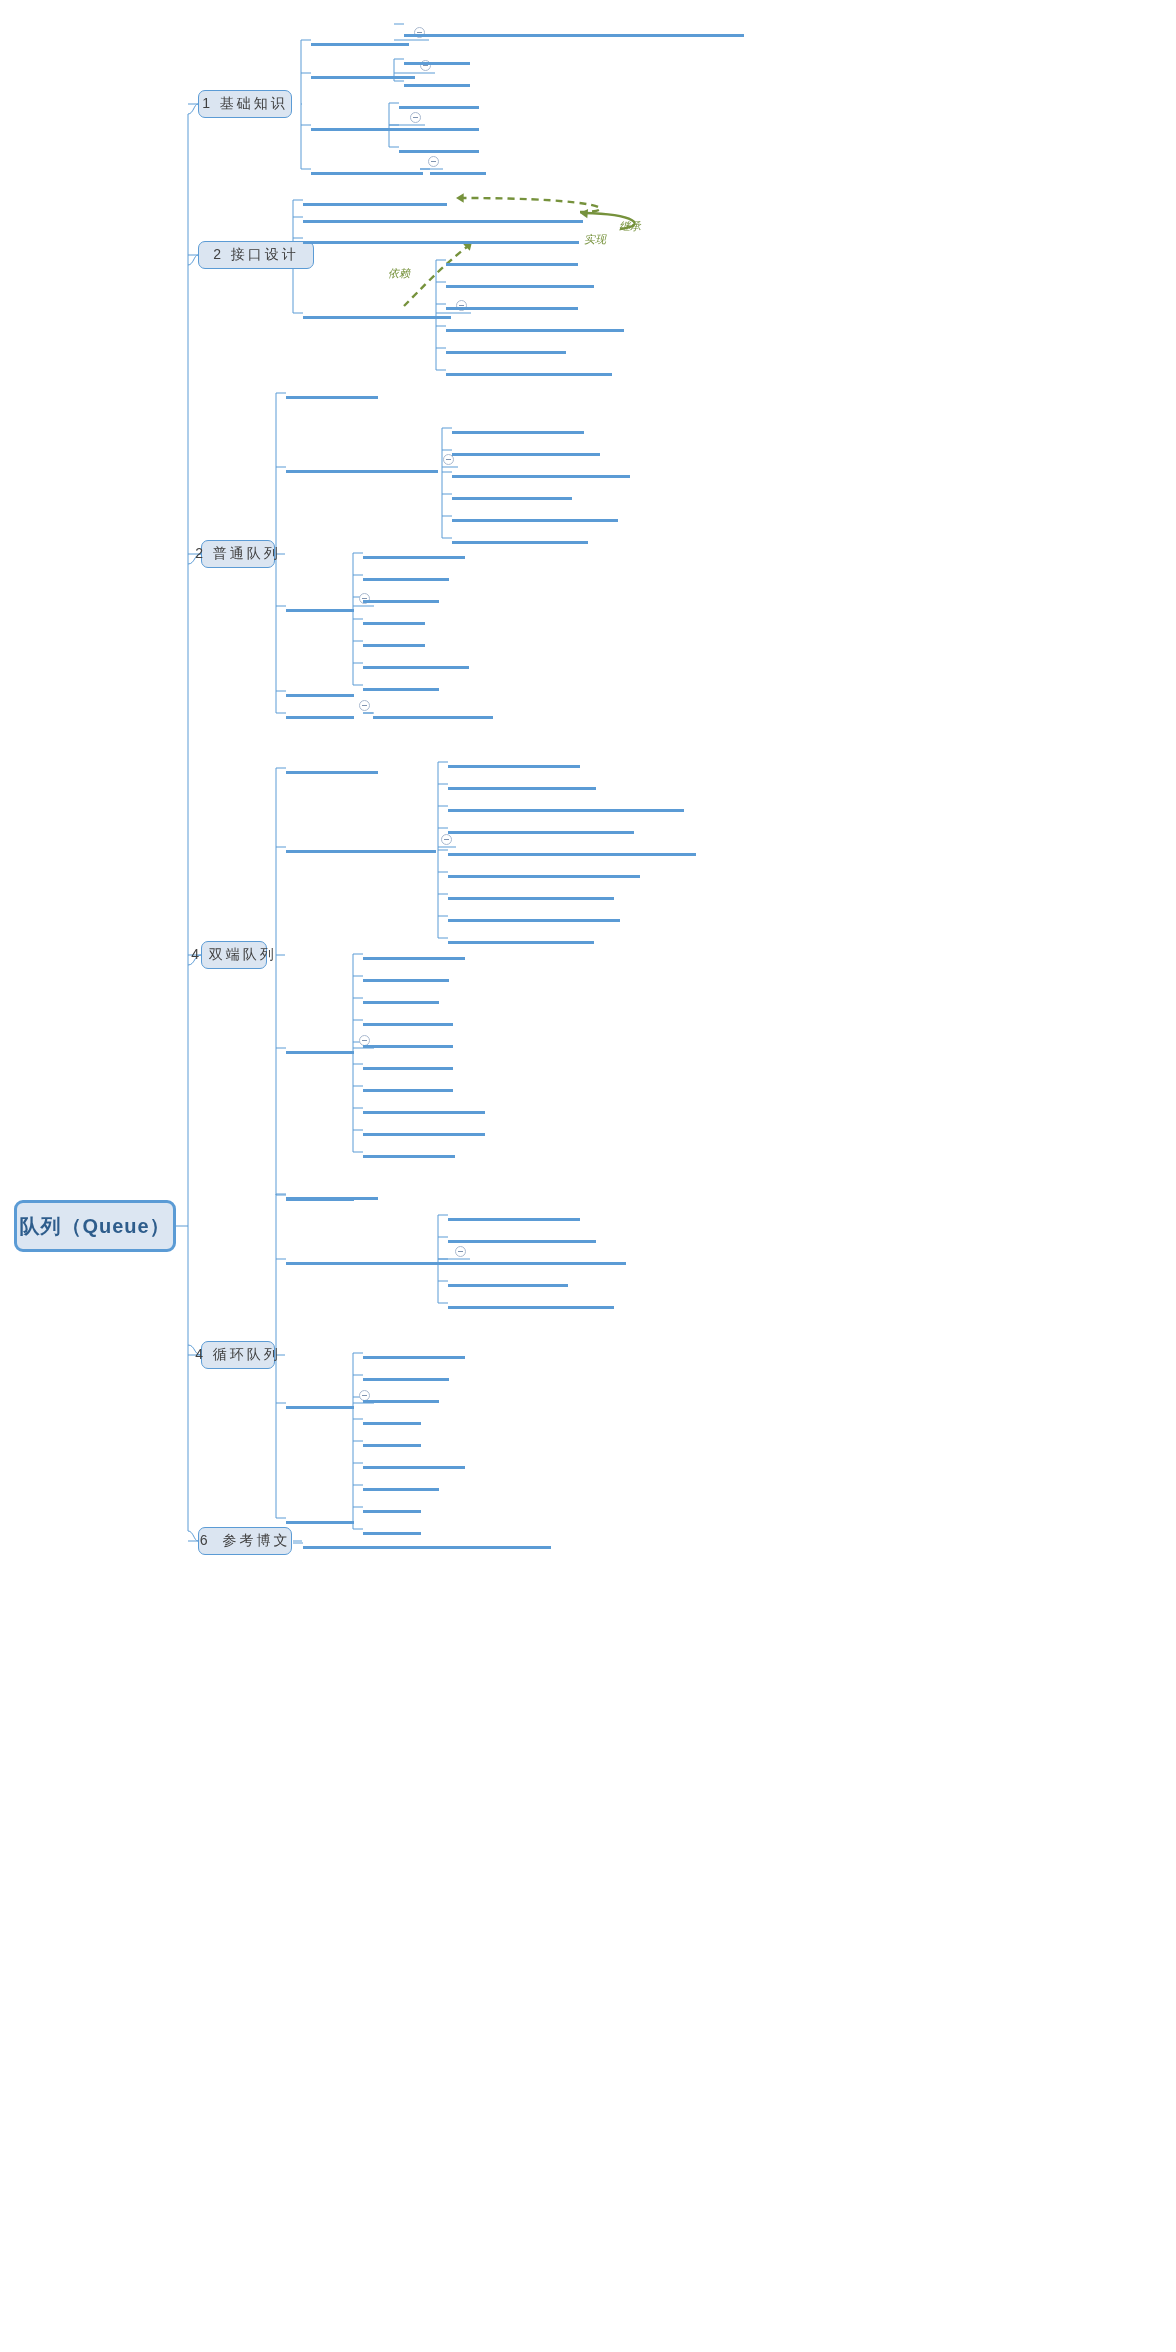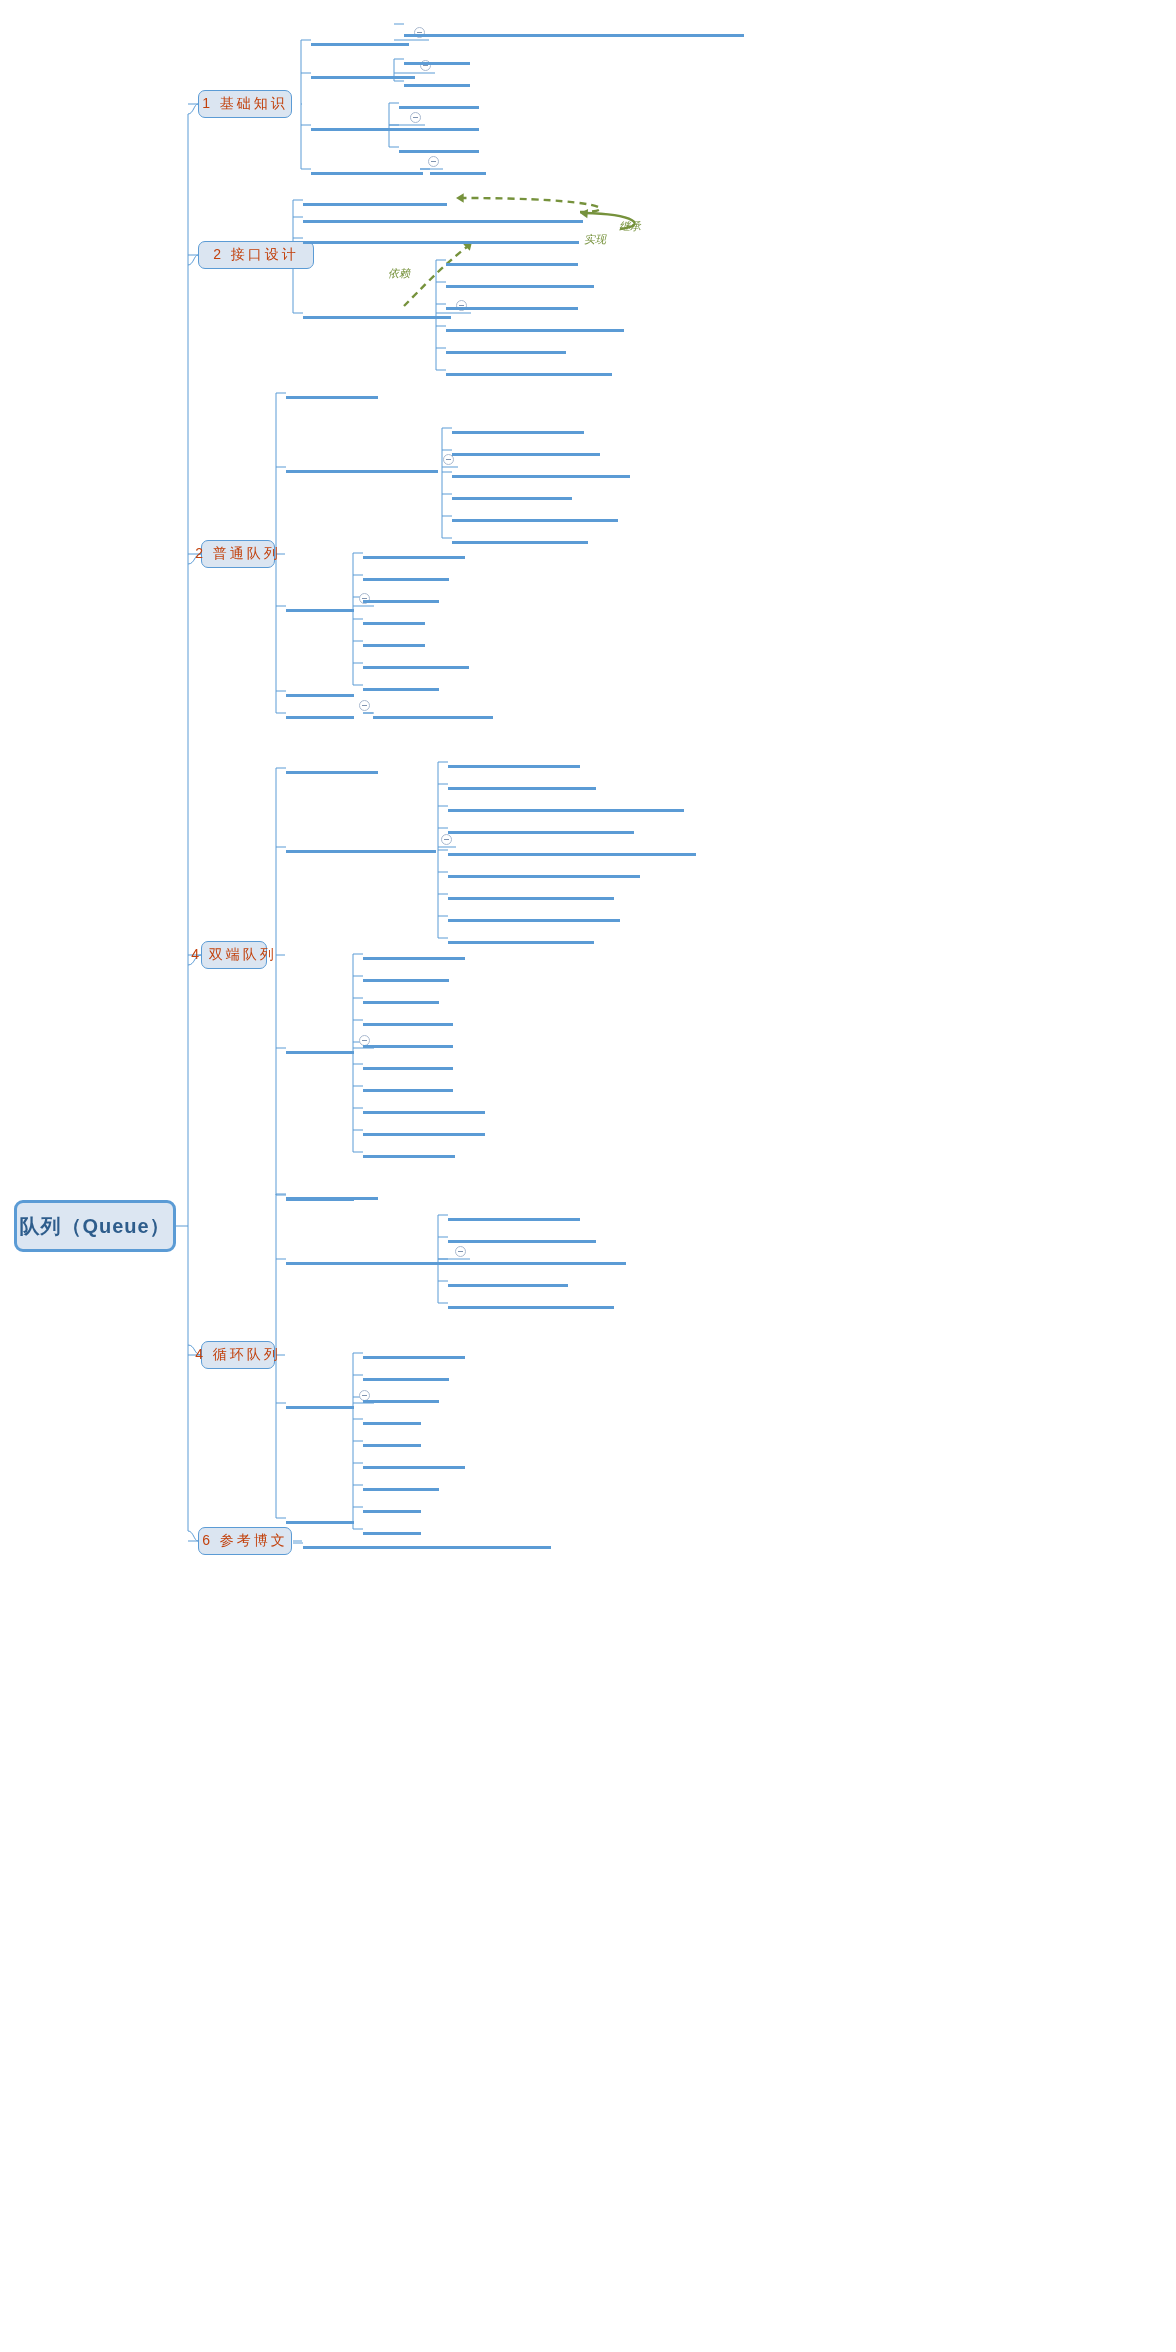--- a/index.html
+++ b/index.html
@@ -38,21 +38,21 @@
   }
 
   
   .l1-node {
     position: absolute;
     background: #dbe5f1;
     border: 1.6px solid #5b9bd5;
     border-radius: 7px;
     height: 28px;
     display: flex; align-items: center; justify-content: center;
-    color: #c2410c;
+    color: #404040;
     font-size: 14px;
     letter-spacing: 3px;
     white-space: nowrap;
     padding: 2px 9px;
   }
 
   
   .tnode {
     position: absolute;
     white-space: nowrap;
@@ -239,21 +239,21 @@
       <path d="M 472 242 L 469.8274240074663 250.73383727560037 L 463.26616272439963 244.1725759925337 Z" fill="#76923c"></path>
     </svg>
 
   <div class="root-node">队列（Queue）</div>
 
   <div class="l1-node" id="n-b1" style="left: 198px; top: 90px; width: 94px;">1 基础知识</div>
   <div class="l1-node" id="n-b2" style="left: 198px; top: 241px; width: 116px;">2 接口设计</div>
   <div class="l1-node" id="n-b3" style="left: 201px; top: 540px; width: 74px;">2 普通队列</div>
   <div class="l1-node" id="n-b4" style="left: 201px; top: 941px; width: 66px;">4 双端队列</div>
   <div class="l1-node" id="n-b5" style="left: 201px; top: 1341px; width: 74px;">4 循环队列</div>
-  <div class="l1-node" id="n-b6" style="left: 198px; top: 1527px; width: 94px;">6 参考博文</div>
+  <div class="l1-node" id="n-b6" style="left: 198px; top: 1527px; width: 94px; font-family: Liberation Mono, monospace;">6 参考博文</div>
 
   <div class="rel-label" id="rel-0" style="left:584px;top:194px;margin-top:38px;">实现</div>
   <div class="rel-label" id="rel-1" style="left:619px;top:219px;">继承</div>
   <div class="rel-label" id="rel-2" style="left:388px;top:266px;">依赖</div>
 
   <div id="node-host">
       <div class="tnode" style="left: 311px; top: 25px; width: 98px;"><span class="num"></span><span></span></div>
       <div class="toggle" style="left: 414px; top: 27px;"></div>
       <div class="tnode wrap" style="left: 404px; top: 16px; width: 340px;"><span class="num"></span><span></span></div>
       <div class="tnode" style="left: 311px; top: 58px; width: 104px;"><span class="num"></span><span></span></div>

